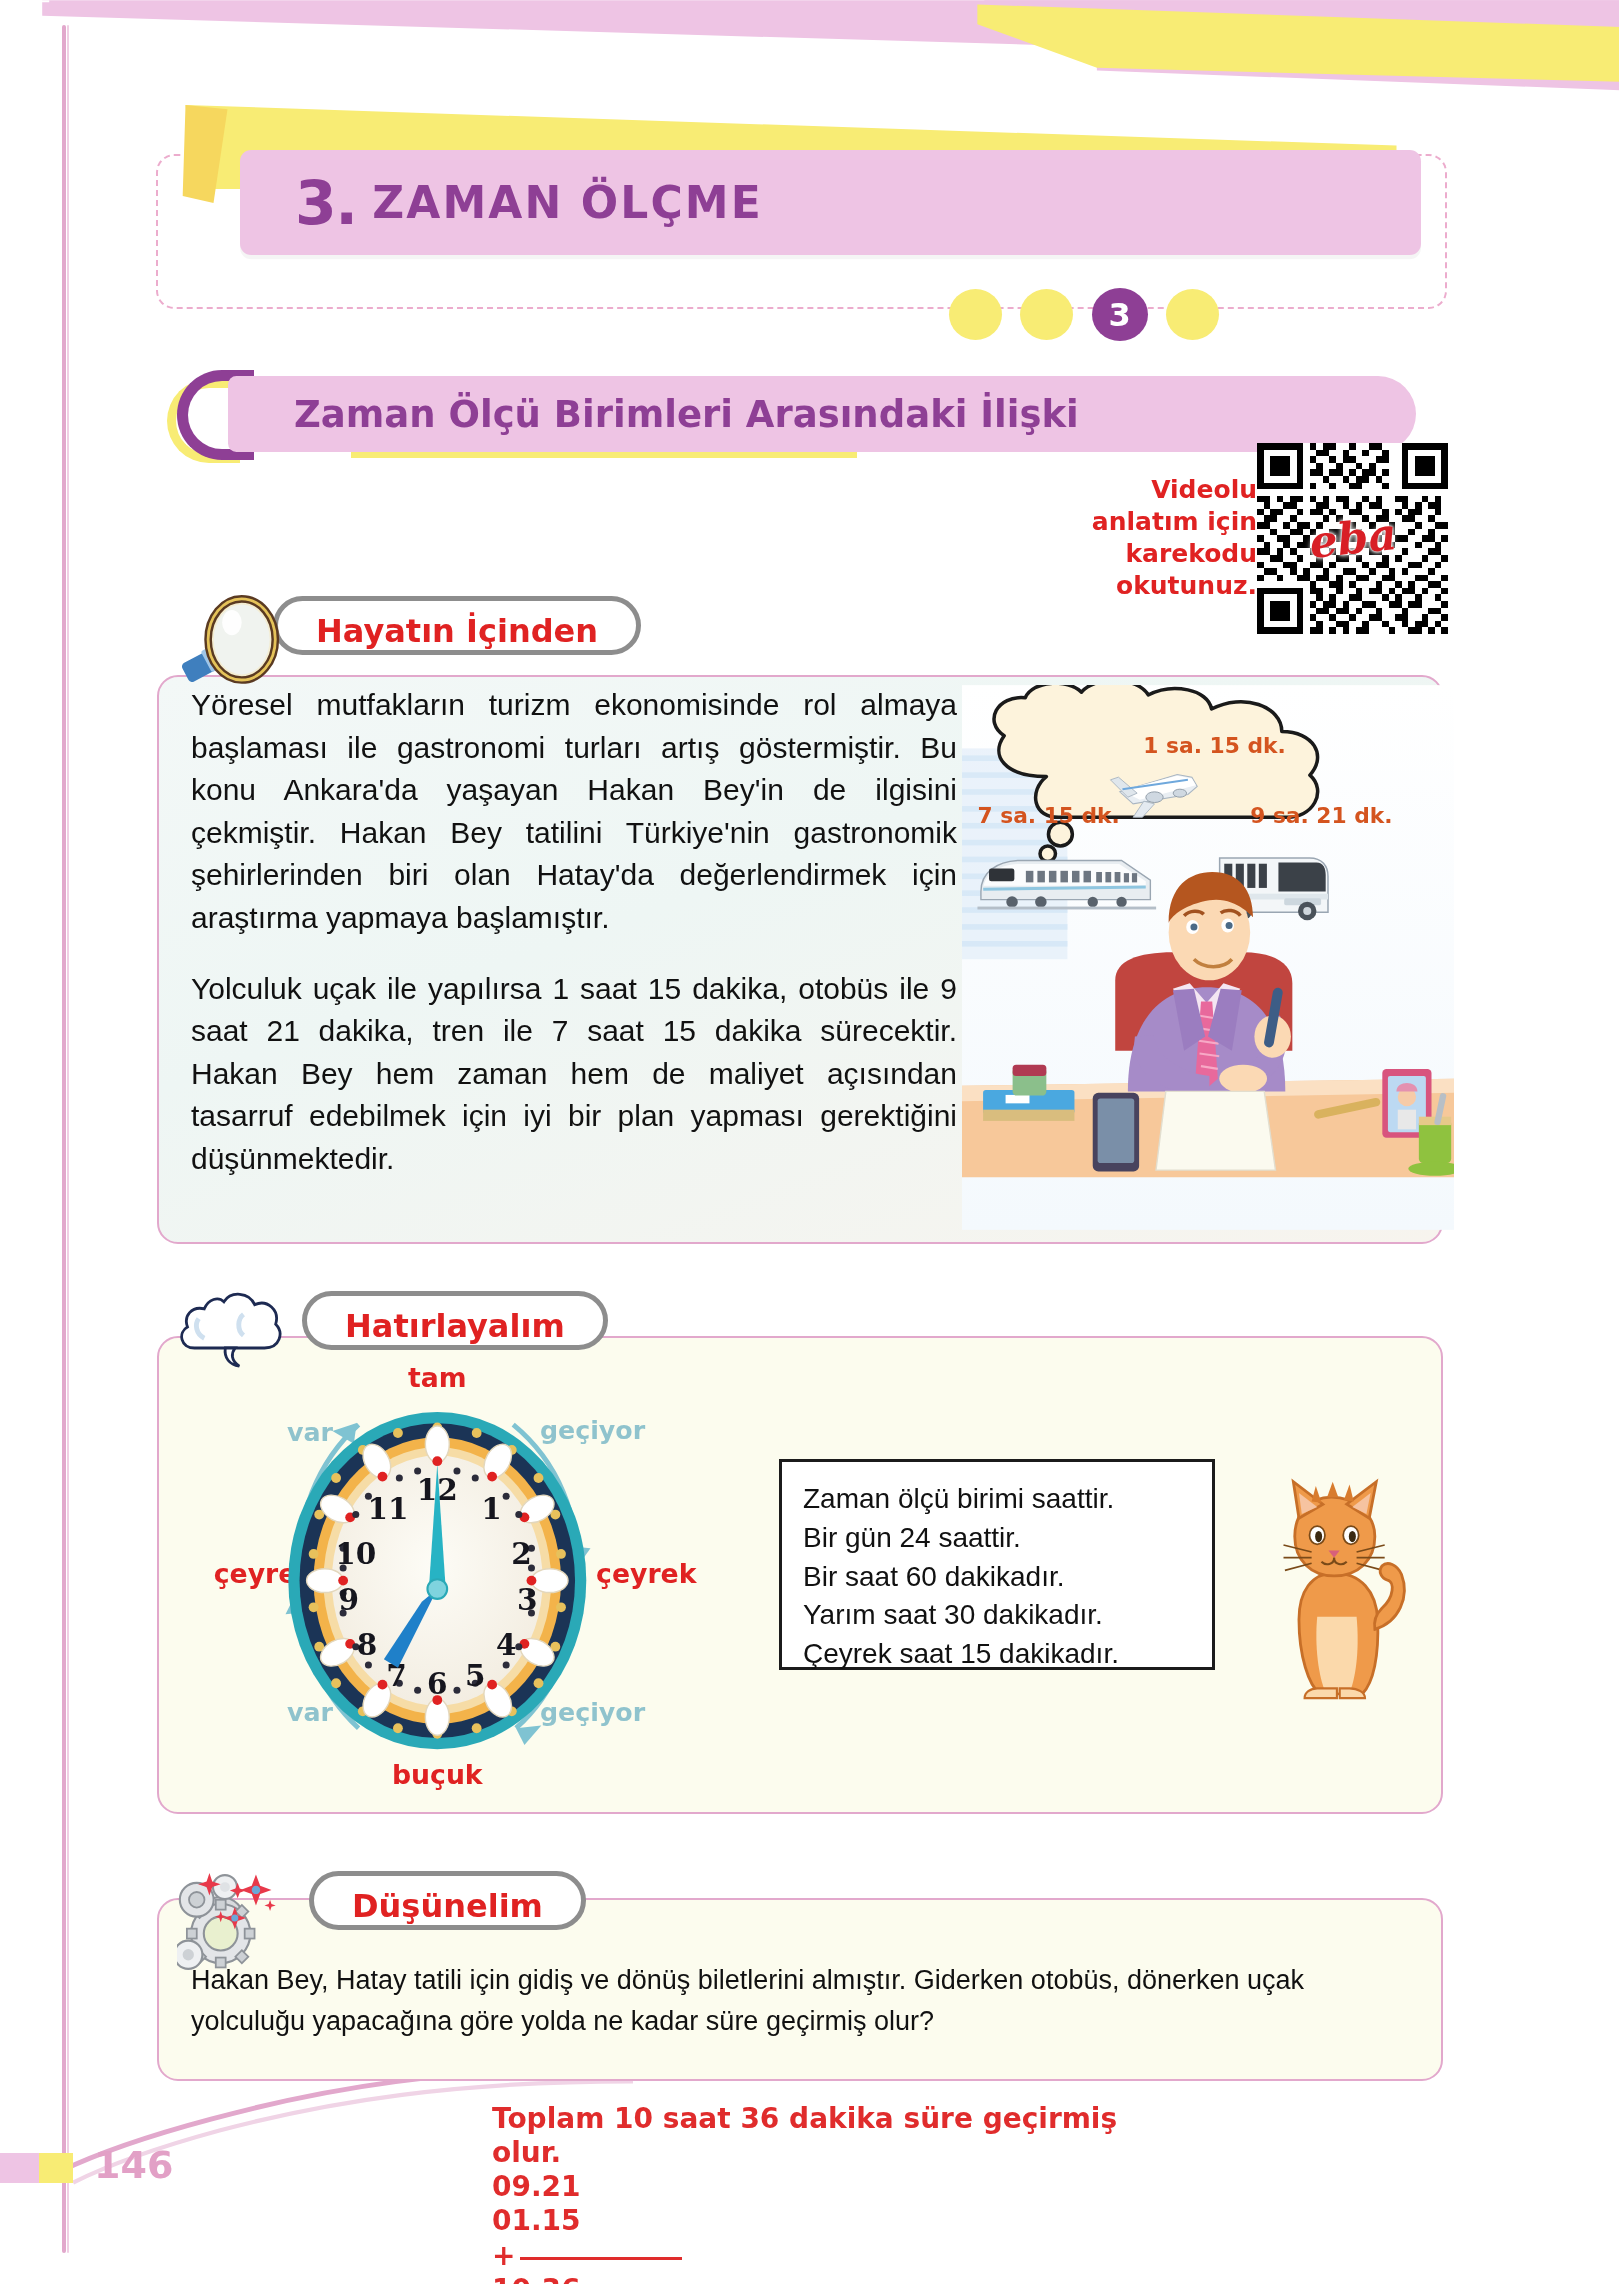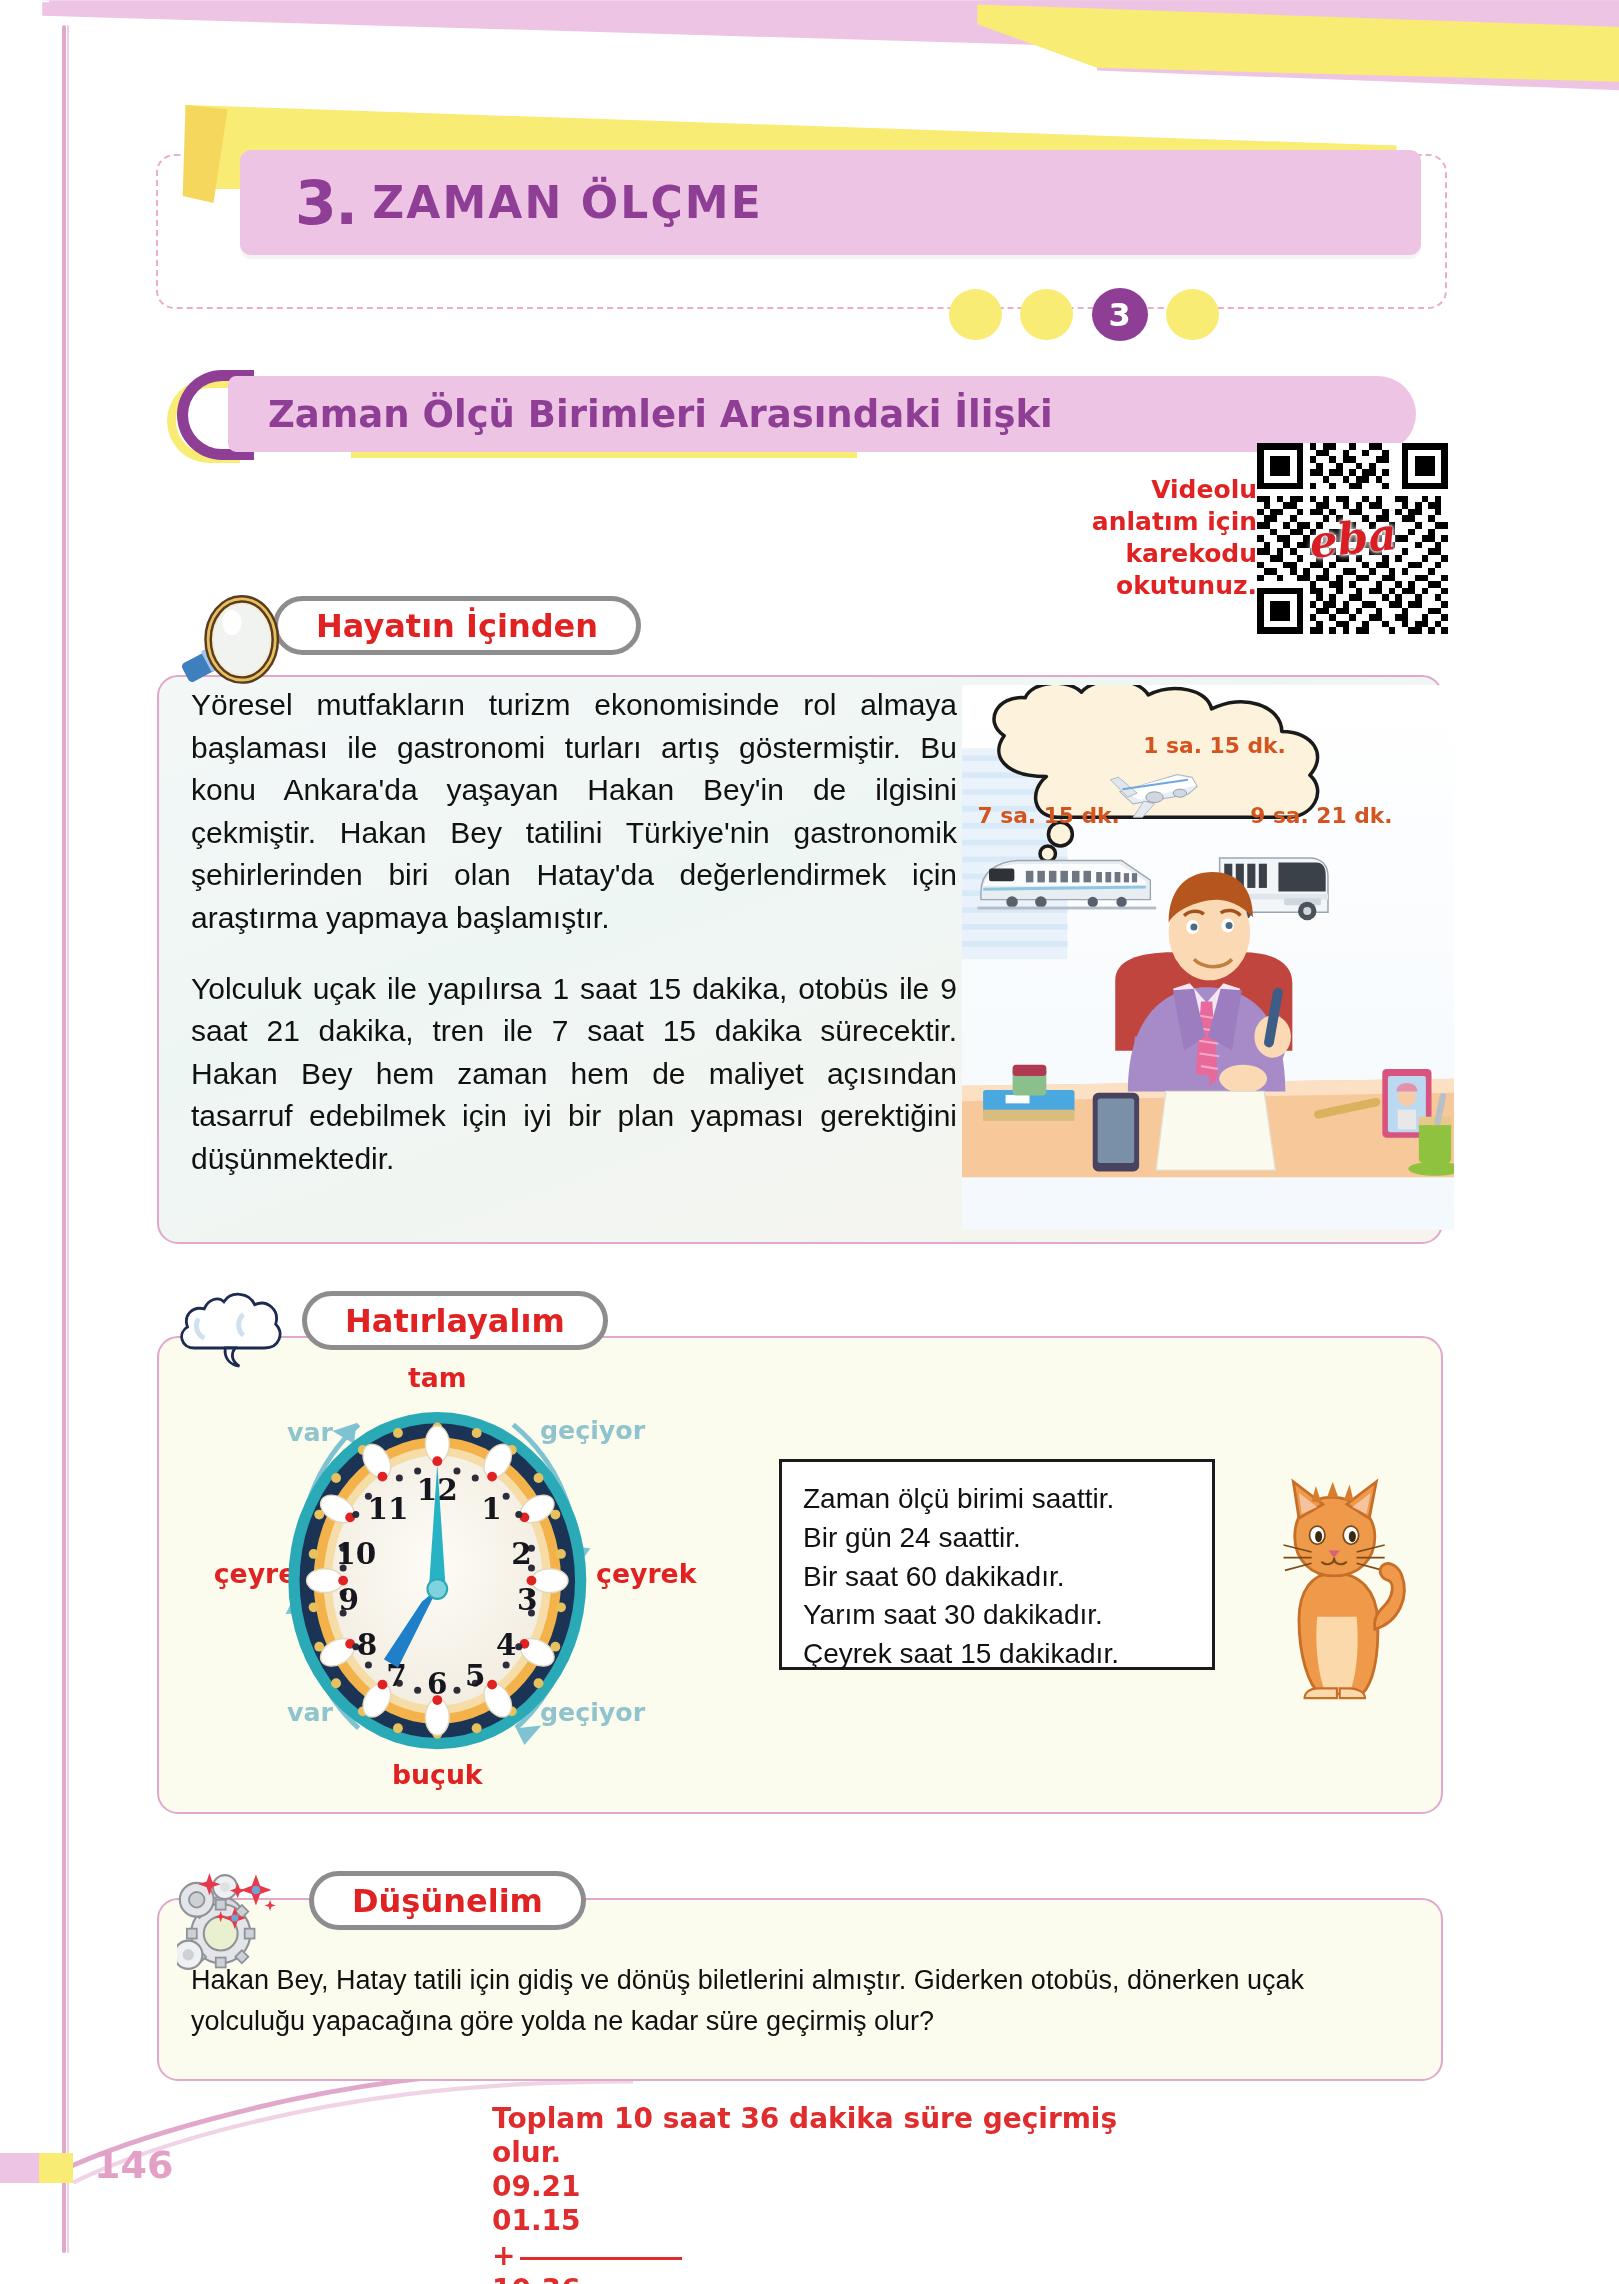--- a/index.html
+++ b/index.html
@@ -46,42 +46,42 @@
   
   .subbanner { position:absolute; left:177px; top:376px; width:1282px; height:79px; z-index:5; }
   .sb-bracket { position:absolute; left:0; top:-5.6px; width:77px; height:90px;
                 border:11.2px solid #8e3f95; border-right:none;
                 border-radius:49px 0 0 49px; }
   .sb-bracket-y { position:absolute; left:-9.8px; top:2.8px; width:73px; height:84px;
                 border:9.8px solid #f8ec74; border-right:none;
                 border-radius:46px 0 0 46px; z-index:-1;}
   .sb-body { position:absolute; left:51px; top:0; width:1188px; height:76px;
              background:#eec4e4; border-radius:8.4px 38px 38px 8.4px;
-             display:flex; align-items:center; padding-left:40px; }
+             display:flex; align-items:center; padding-left:66px; }
   .sb-text { font-family:"DejaVu Sans", sans-serif; font-weight:bold; font-size:37px; color:#8e3f95; }
   .sb-underline { position:absolute; left:174px; top:76px; width:506px; height:6.3px; background:#f8ec74; }
 
   
   .qr-block { position:absolute; left:1054px; top:464px; width:394px; height:148px; z-index:6;
               display:flex; align-items:center; }
   .qr-cap { font-family:"DejaVu Sans", sans-serif; font-weight:bold; font-size:25px;
             color:#e02222; line-height:1.28; text-align:right; width:232px; }
   .qr-code { width:191px; height:191px; position:relative; background:#fff; }
   .qr-code svg { display:block; }
   .eba { position:absolute; left:50%; top:50%; transform:translate(-50%,-50%) rotate(-6deg);
          font-family:"DejaVu Serif", serif; font-style:italic; font-weight:bold;
          font-size:44px; color:#d81f26; text-shadow:0 0 7px #fff, 0 0 4.2px #fff, 0 0 2.1px #fff; }
 
   
   .panel { position:absolute; border:2.8px solid #e2a8cc; border-radius:21px; z-index:3; }
 
   
   .tab-pill { position:absolute; z-index:8; height:59px; background:#fff;
               border:5.6px solid #8d8d8d; border-radius:32px;
-              display:flex; align-items:center; justify-content:center; padding:0 38px; }
+              display:flex; align-items:flex-end; justify-content:center; padding:0 38px; }
   .tab-pill span { font-family:"DejaVu Sans", sans-serif; font-weight:bold;
                    font-size:32px; color:#e02222; white-space:nowrap; }
 
   
   .hayat-panel { left:157px; top:675px; width:1286px; height:569px;
                  background:linear-gradient(160deg,#f3f8f7 0%, #eef6f4 40%, #f7f4ee 100%); }
   .hayat-text { position:absolute; left:191px; top:684px; width:766px; z-index:6;
                 font-family:"Liberation Sans", sans-serif; font-size:30px; color:#111;
                 line-height:1.42; text-align:justify; }
   .hayat-text p + p { margin-top:28px; }

